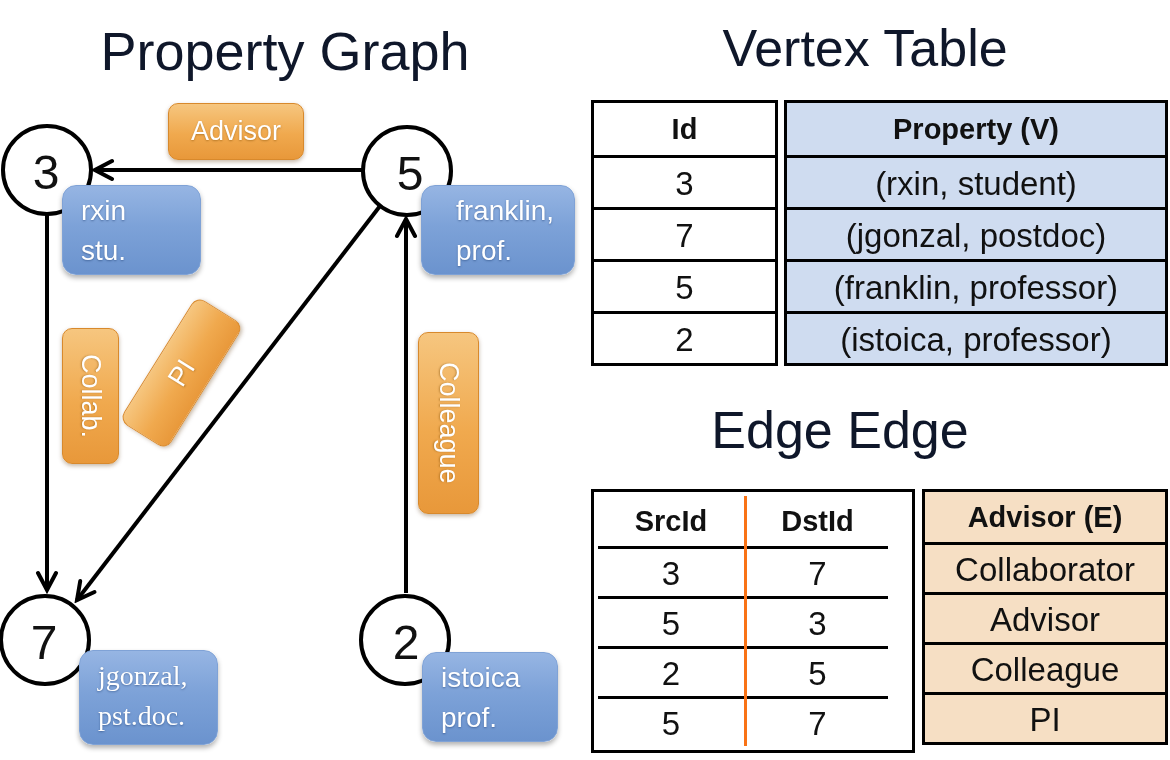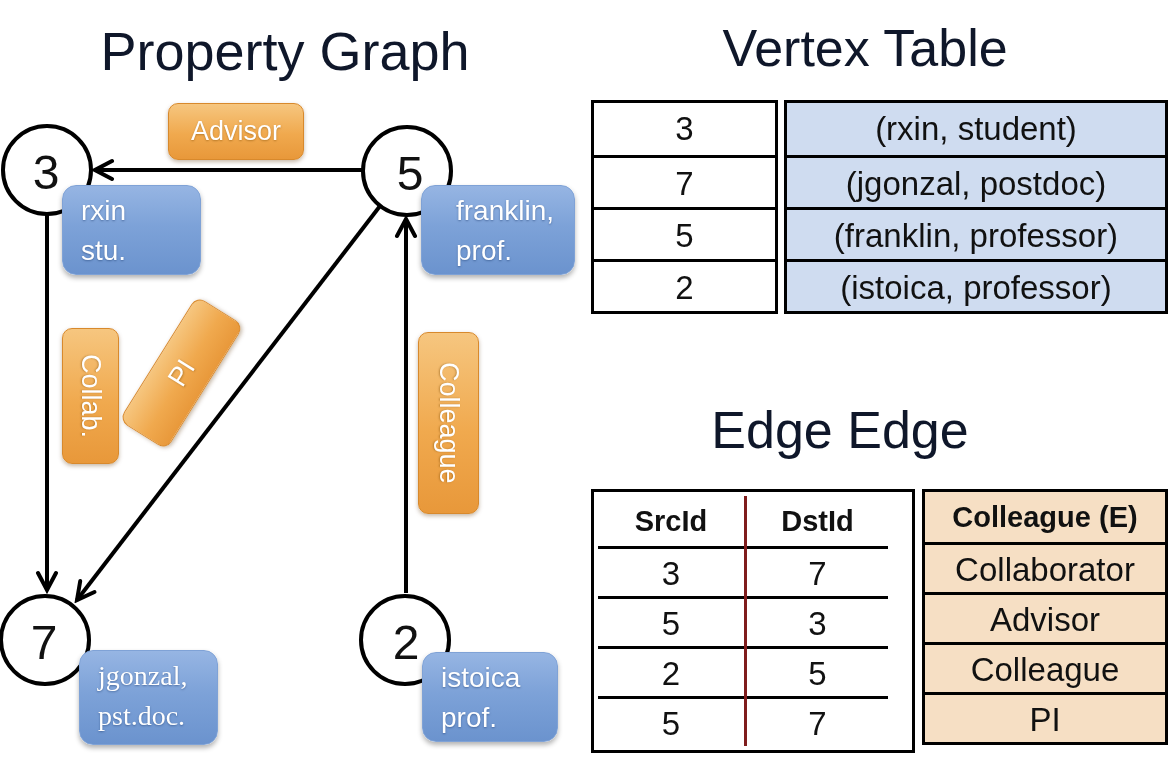--- a/index.html
+++ b/index.html
@@ -47,21 +47,21 @@
   .blue .cell{background:#cfdcf0;}
   .tan .cell{background:#f6dfc4;}
 
   #vt-id{left:591px;top:100px;width:187px;}
   #vt-prop{left:784px;top:100px;width:384px;}
   #vt-id .cell,#vt-prop .cell{height:52px;line-height:52px;}
 
   .ecell{height:50px;line-height:50px;}
   #et-left{left:591px;top:489px;width:324px;display:flex;padding:4px;}
   #et-left .col{width:146px;}
-  #et-left .col + .col{width:144px;border-left:3px solid #7f1d1d;box-sizing:border-box;}
+  #et-left .col + .col{width:144px;border-left:3px solid #f97316;box-sizing:border-box;}
   #et-prop{left:922px;top:489px;width:246px;}
 </style>
 </head>
 <body>
 
 <div id="stage">
 
   <div class="title" id="graph-title">Property Graph</div>
   <div class="title" id="vertex-title">Vertex Table</div>
   <div class="title" id="edge-title">Edge Edge</div>
@@ -103,26 +103,28 @@
   <div class="vbox" id="vbox-jgonzal">
     <div>jgonzal,</div>
     <div>pst.doc.</div>
   </div>
   <div class="vbox" id="vbox-istoica">
     <div>istoica</div>
     <div>prof.</div>
   </div>
 
   <div class="tcol" id="vt-id">
+    <div class="cell hdr">Id</div>
     <div class="cell">3</div>
     <div class="cell">7</div>
     <div class="cell">5</div>
     <div class="cell">2</div>
   </div>
   <div class="tcol blue" id="vt-prop">
+    <div class="cell hdr">Property (V)</div>
     <div class="cell">(rxin, student)</div>
     <div class="cell">(jgonzal, postdoc)</div>
     <div class="cell">(franklin, professor)</div>
     <div class="cell">(istoica, professor)</div>
   </div>
 
   <div class="tcol" id="et-left">
     <div class="col">
       <div class="cell ecell hdr">SrcId</div>
       <div class="cell ecell">3</div>
@@ -132,20 +134,20 @@
     </div>
     <div class="col">
       <div class="cell ecell hdr">DstId</div>
       <div class="cell ecell">7</div>
       <div class="cell ecell">3</div>
       <div class="cell ecell">5</div>
       <div class="cell ecell">7</div>
     </div>
   </div>
   <div class="tcol tan" id="et-prop">
-    <div class="cell ecell hdr">Colleague (E)</div>
+    <div class="cell ecell hdr">Advisor (E)</div>
     <div class="cell ecell">Collaborator</div>
     <div class="cell ecell">Advisor</div>
     <div class="cell ecell">Colleague</div>
     <div class="cell ecell">PI</div>
   </div>
 
 </div>
 
 </body></html>

